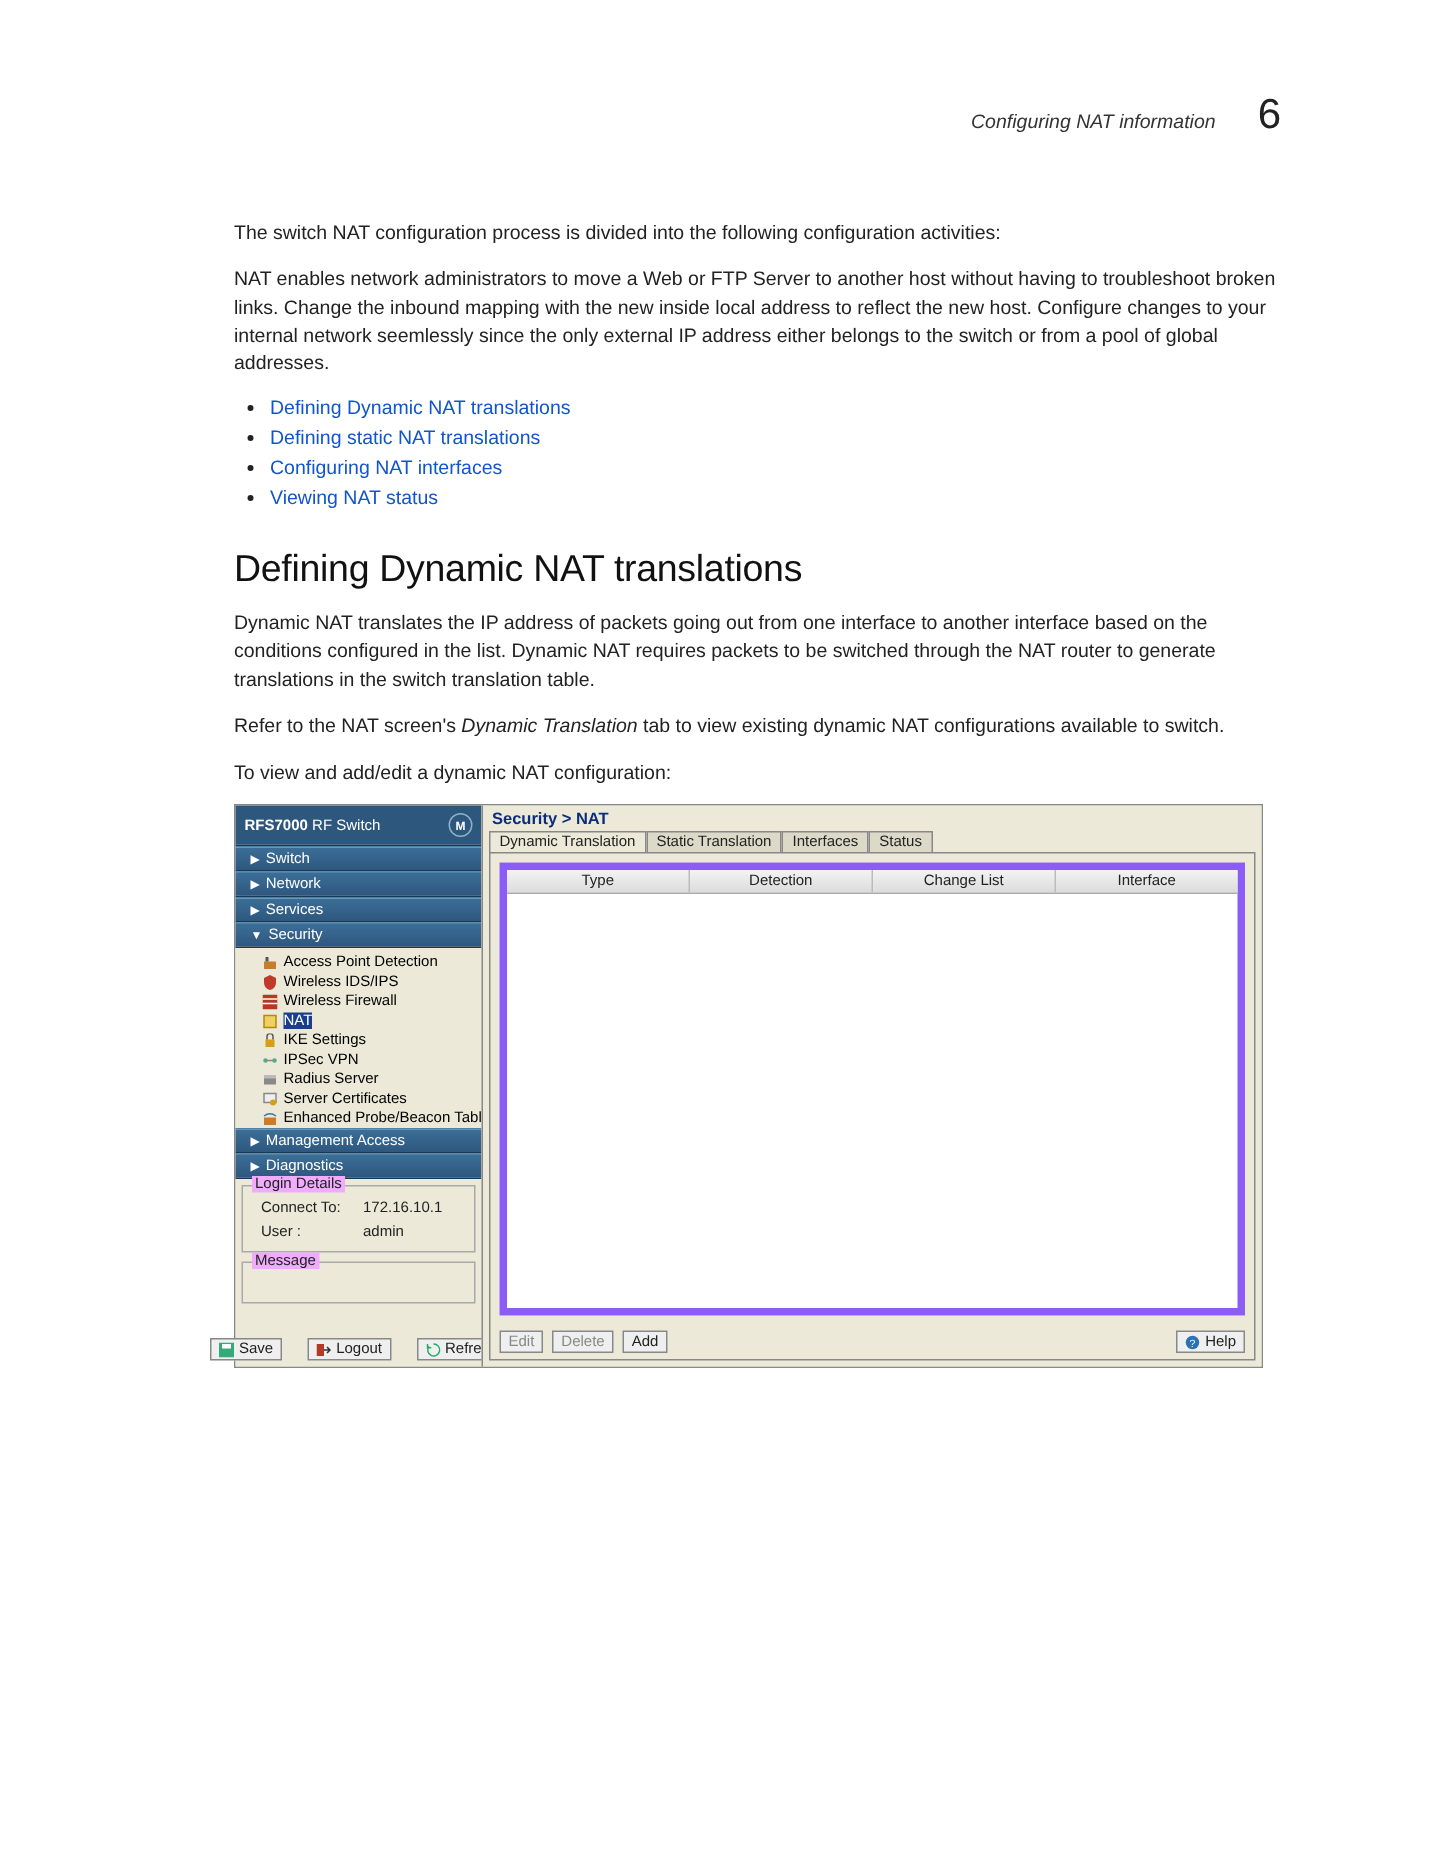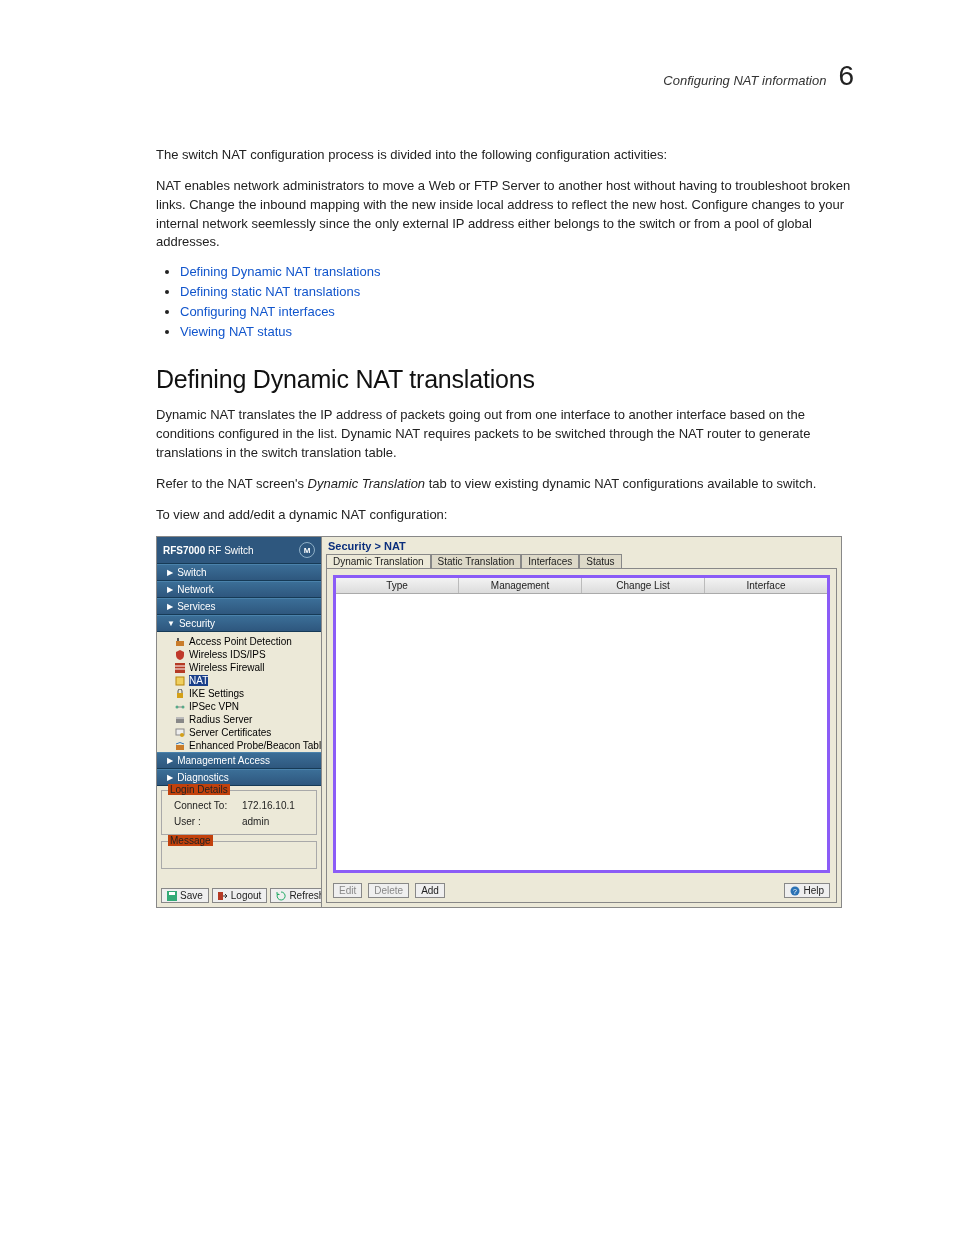--- a/index.html
+++ b/index.html
@@ -11,21 +11,21 @@
     background: #fff;
     width: 954px;
   }
   .page {
     padding: 60px 100px 60px 100px;
   }
   .page-header {
     display: flex;
     justify-content: flex-end;
     align-items: baseline;
-    gap: 12px;
+    gap: 28px;
     margin-bottom: 54px;
   }
   .page-header .title {
     font-size: 13px;
     font-style: italic;
     color: #333;
   }
   .page-header .num {
     font-size: 28px;
     font-weight: 400;
@@ -109,26 +109,26 @@
     background:#1a3f8a; color:#fff;
   }
   .fieldset {
     border: 1px solid #a9a9a9;
     margin: 4px 4px 2px 4px;
     padding: 4px 6px 4px 6px;
     position: relative;
   }
   .fieldset .legend {
     position: absolute; top:-7px; left:6px;
-    background:#c2410c; padding:0 2px; font-size:10px;
+    background:#f0abfc; padding:0 2px; font-size:10px;
   }
   .login-row { display:flex; gap:10px; margin:5px 0 3px 0; padding-left:6px; }
   .login-row .k { width:58px; }
   .side-buttons {
-    display:flex; gap:3px; padding:4px; justify-content: space-between;
+    display:flex; gap:17px; padding:4px; justify-content: center;
     margin-top: auto;
   }
   .btn {
     border:1px solid #888;
     background:#efefef;
     padding: 1px 5px;
     font-size:10px;
     display:inline-flex; align-items:center; gap:3px;
     cursor:pointer;
   }
@@ -155,21 +155,21 @@
     cursor:pointer; font-size:10px;
   }
   .tab.active { background:#ece9d8; position:relative; z-index:2; }
   .tab:not(.active){ background:#ddd9c8; }
   .panel {
     border:1px solid #888; margin:0 4px 4px 4px;
     background:#ece9d8;
     flex:1; display:flex; flex-direction:column;
   }
   .table-wrap {
-    border:3px solid #8b5cf6; margin:6px; background:#fff;
+    border:5px solid #8b5cf6; margin:6px; background:#fff;
     flex:1; min-height: 292px;
   }
   .thead { display:flex; background:linear-gradient(#f3f3f3,#dcdcdc); border-bottom:1px solid #aaa; }
   .th { flex:1; text-align:center; padding:2px 0; border-right:1px solid #bbb; font-size:10px;}
   .th:last-child{border-right:none;}
   .panel-btns {
     display:flex; padding:4px 6px; gap:6px; align-items:center;
   }
   .panel-btns .spacer{flex:1;}
   .ico-svg{width:10px;height:10px;display:inline-block;}
@@ -370,21 +370,21 @@
         <div class="tabs">
           <div class="tab active">Dynamic Translation</div>
           <div class="tab">Static Translation</div>
           <div class="tab">Interfaces</div>
           <div class="tab">Status</div>
         </div>
         <div class="panel">
           <div class="table-wrap">
             <div class="thead">
               <div class="th">Type</div>
-              <div class="th">Management</div>
+              <div class="th">Detection</div>
               <div class="th">Change List</div>
               <div class="th">Interface</div>
             </div>
           </div>
           <div class="panel-btns">
             <span class="btn disabled">Edit</span>
             <span class="btn disabled">Delete</span>
             <span class="btn">Add</span>
             <span class="spacer"></span>
             <span class="btn">

